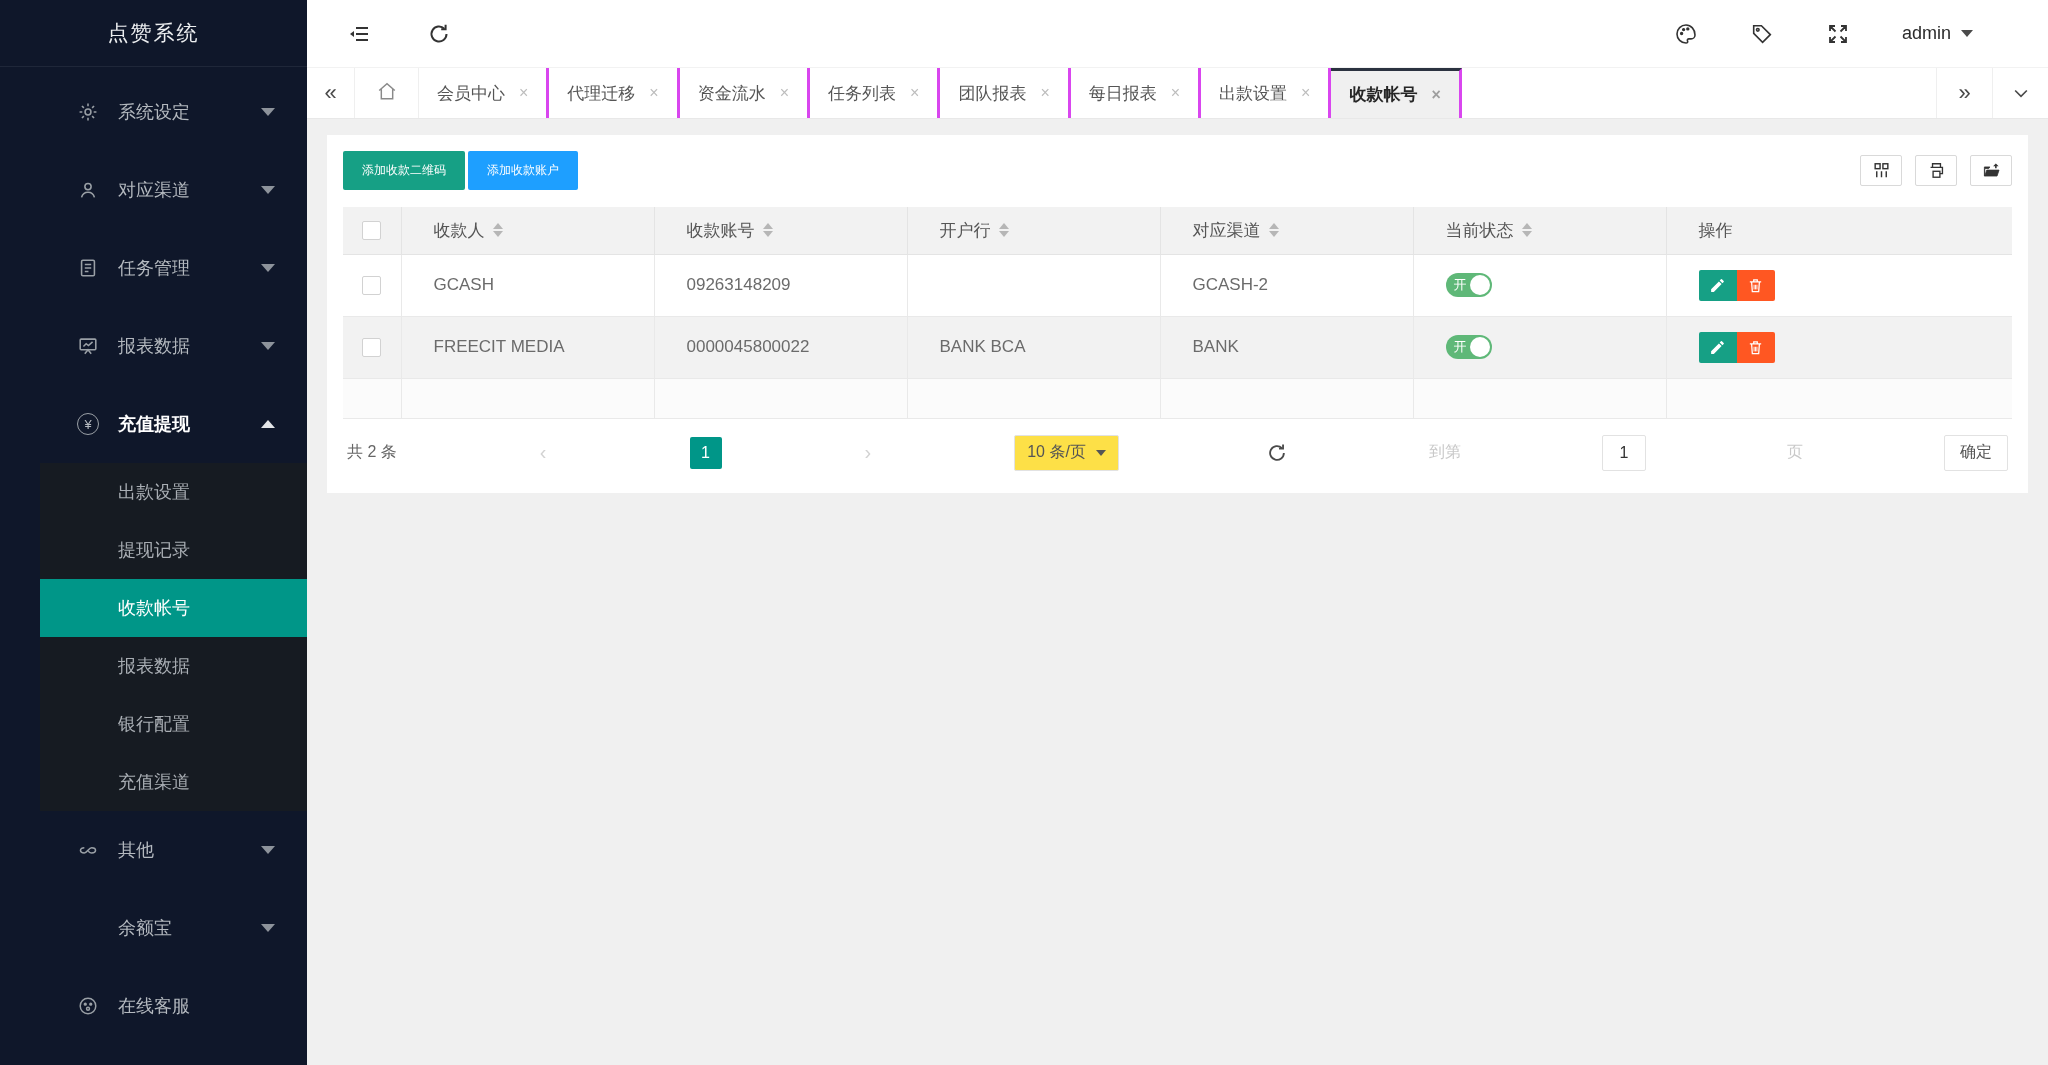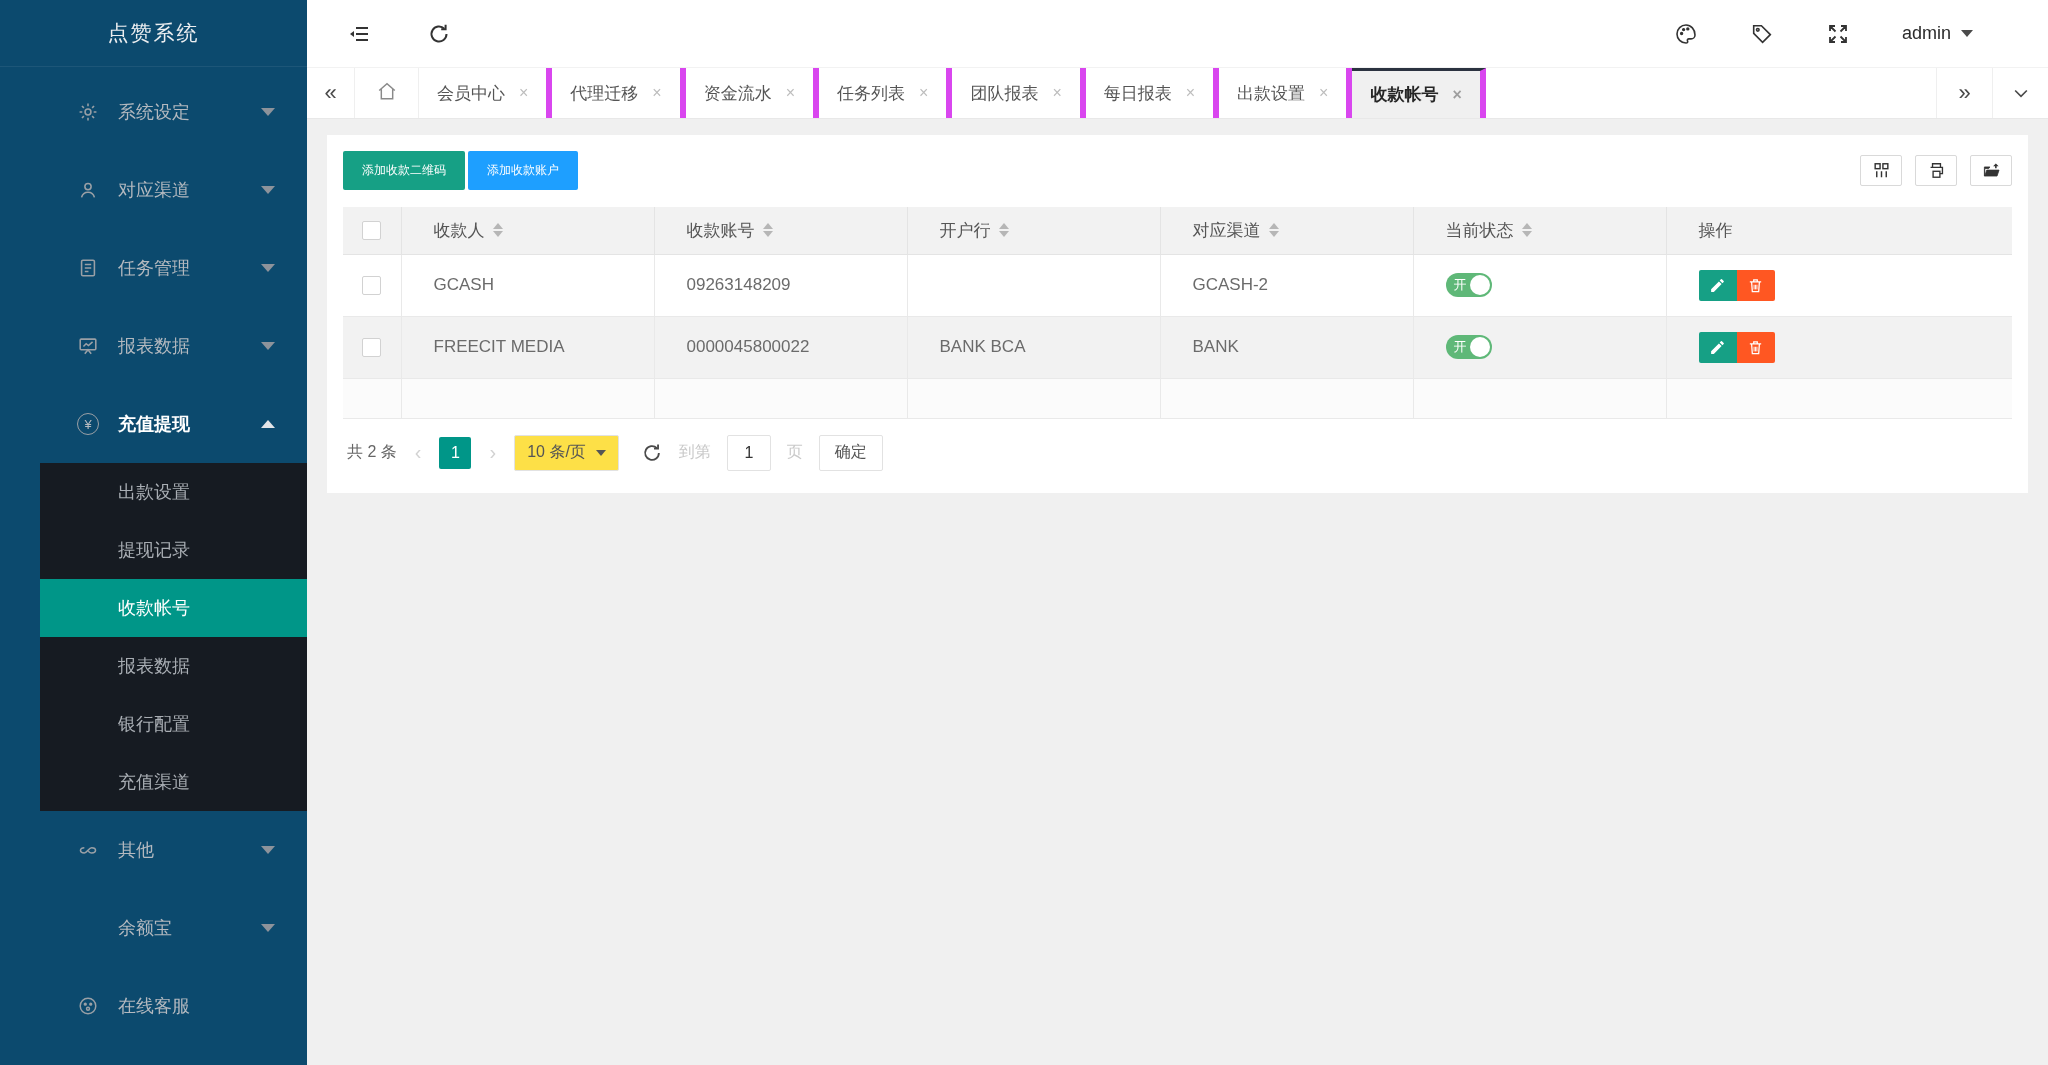--- a/index.html
+++ b/index.html
@@ -1,20 +1,20 @@
 <!DOCTYPE html>
 <html><head>
 <meta charset="utf-8">
 <style>
   * { margin:0; padding:0; box-sizing:border-box; }
   html,body { width:2048px; height:1065px; overflow:hidden; font-family:"Liberation Sans","DejaVu Sans",sans-serif; background:#f0f0f0; }
   .app { display:flex; width:2048px; height:1065px; }
 
   
-  .sidebar { width:307px; min-width:307px; height:1065px; background:#0c4a6e; color:#b4b9bf; }
+  .sidebar { width:307px; min-width:307px; height:1065px; background:#0f172a; color:#b4b9bf; }
   .sidebar-title { height:67px; display:flex; align-items:center; justify-content:center; color:#eceef0; font-size:21px; letter-spacing:2px; border-bottom:1px solid rgba(255,255,255,.07); }
   .menu { padding-top:6px;margin-left:40px; }
   .menu-item { height:78px; display:flex; align-items:center; padding:0 32px 0 36px; cursor:pointer; font-size:18px; color:#b4b9bf; position:relative; }
   .menu-item .mi-icon { width:24px; height:24px; margin-right:18px; display:flex; align-items:center; justify-content:center; color:#9aa0a6; }
   .menu-item .mi-icon svg { width:22px; height:22px; }
   .menu-item .mi-label { flex:1; }
   .menu-item.open .mi-label { color:#fff; font-weight:bold; }
   .circle-icon { width:22px; height:22px; border:1.5px solid #9aa0a6; border-radius:50%; display:flex; align-items:center; justify-content:center; font-size:13px; color:#b4b9bf; }
   .caret { width:0; height:0; border-left:7px solid transparent; border-right:7px solid transparent; }
   .caret.down { border-top:8px solid #8d939b; }
@@ -32,21 +32,21 @@
   .tb-btn svg { width:24px; height:24px; }
   .tb-left { display:flex; align-items:center; gap:56px; }
   .tb-right { margin-left:auto; display:flex; align-items:center; gap:52px; }
   .user-menu { display:flex; align-items:center; gap:10px; cursor:pointer; font-size:18px; color:#2b2b2b; }
   .caret-sm { width:0; height:0; border-left:6px solid transparent; border-right:6px solid transparent; border-top:7px solid #4a4a4a; }
 
   .tabbar { height:52px; background:#fff; display:flex; align-items:stretch; border-bottom:1px solid #e8e8e8; border-top:1px solid #f2f2f2; }
   .tab-navbtn { width:48px; display:flex; align-items:center; justify-content:center; font-size:22px; color:#4a4a4a; cursor:pointer; border-right:1px solid #efefef; }
   .tab-home { width:64px; display:flex; align-items:center; justify-content:center; cursor:pointer; border-right:1px solid #efefef; }
   .tab-home svg { width:22px; height:22px; }
-  .tab { display:flex; align-items:center; padding:0 18px; font-size:17px; color:#555; cursor:pointer; border-right:6px solid #d946ef; position:relative; }
+  .tab { display:flex; align-items:center; padding:0 18px; font-size:17px; color:#555; cursor:pointer; border-right:3px solid #d946ef; position:relative; }
   .tab .close { margin-left:14px; color:#bdbdbd; font-size:16px; cursor:pointer; }
   .tab.active { background:#f0f0f0; color:#262626; font-weight:bold; border-top:3px solid #2b3240; }
   .tab.active .close { color:#9e9e9e; }
   .tab-spacer { flex:1; }
   .tab-right { width:56px; display:flex; align-items:center; justify-content:center; font-size:22px; color:#4a4a4a; cursor:pointer; border-left:1px solid #efefef; }
   .tab-right svg { width:20px; height:20px; }
 
   .content { flex:1; background:#f0f0f0; padding:16px 20px; overflow:hidden; }
   .card { background:#fff; padding:16px 16px 10px; }
 
@@ -81,21 +81,21 @@
   .sw-label { color:#fff; font-size:13px; margin-left:8px; }
   .sw-knob { width:20px; height:20px; border-radius:50%; background:#fff; position:absolute; right:2px; top:2px; }
 
   .op-group { display:inline-flex; }
   .op-btn { width:38px; height:31px; border:none; cursor:pointer; display:inline-flex; align-items:center; justify-content:center; }
   .op-btn svg { width:17px; height:17px; }
   .op-edit { background:#16A085; border-radius:2px 0 0 2px; }
   .op-del { background:#FF5722; border-radius:0 2px 2px 0; }
 
   
-  .pagination { display:flex; align-items:center; padding:16px 4px 12px; font-size:16px; color:#666; gap:16px; }
+  .pagination { display:flex; align-items:center; padding:16px 4px 12px; font-size:16px; color:#666; gap:16px;justify-content:space-between; }
   .pg-nav { color:#d2d2d2; font-size:20px; cursor:default; padding:0 2px; }
   .pg-page { width:32px; height:32px; background:#009688; color:#fff; display:flex; align-items:center; justify-content:center; border-radius:2px; cursor:pointer; }
   .pg-select { height:36px; border:1px solid #e2e2e2; border-radius:2px; display:flex; align-items:center; gap:10px; padding:0 12px; cursor:pointer; color:#555; background:#fde047; }
   .chev-dn { width:0; height:0; border-left:5px solid transparent; border-right:5px solid transparent; border-top:6px solid #555; }
   .pg-refresh { background:none; border:none; cursor:pointer; color:#4a4a4a; display:flex; margin-left:6px; }
   .pg-refresh svg { width:22px; height:22px; }
   .pg-dim { color:#c9c9c9; }
   .pg-input { width:44px; height:36px; border:1px solid #e2e2e2; border-radius:2px; text-align:center; font-size:16px; color:#333; font-family:inherit; }
   .pg-confirm { height:36px; padding:0 15px; background:#fff; border:1px solid #e2e2e2; border-radius:2px; font-size:16px; color:#555; cursor:pointer; font-family:inherit; }
 </style>

